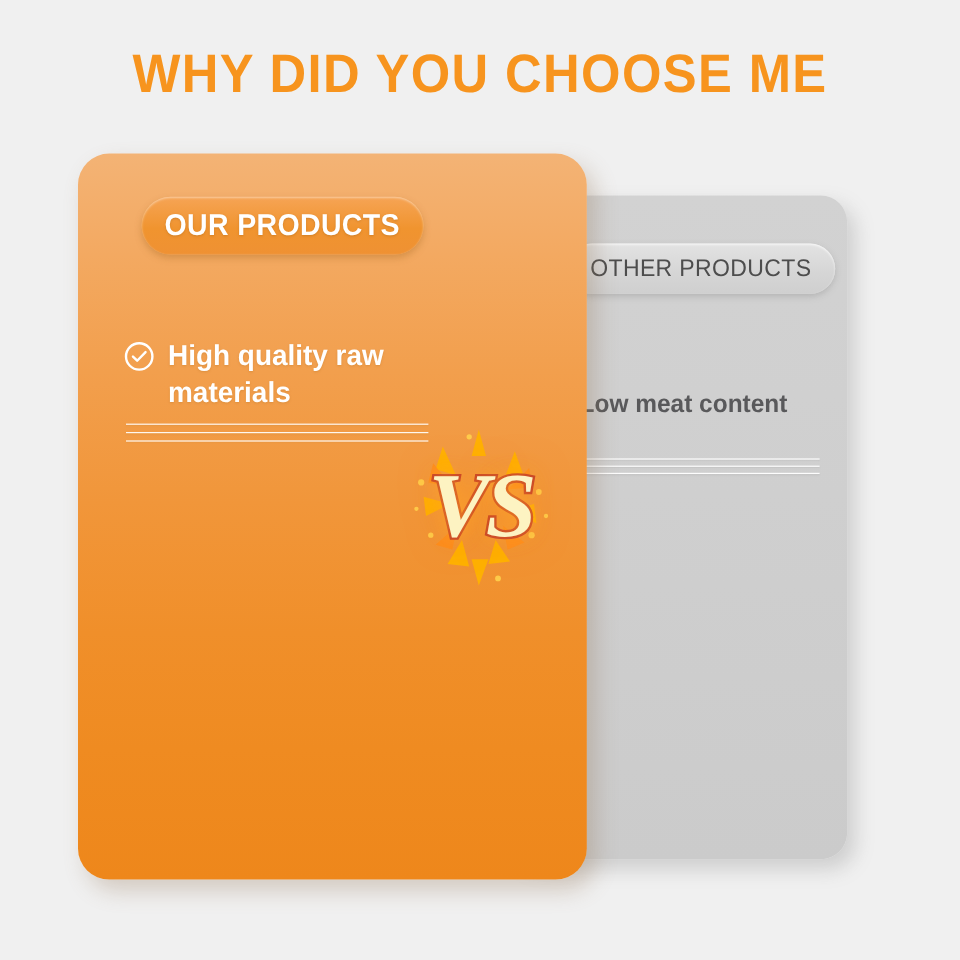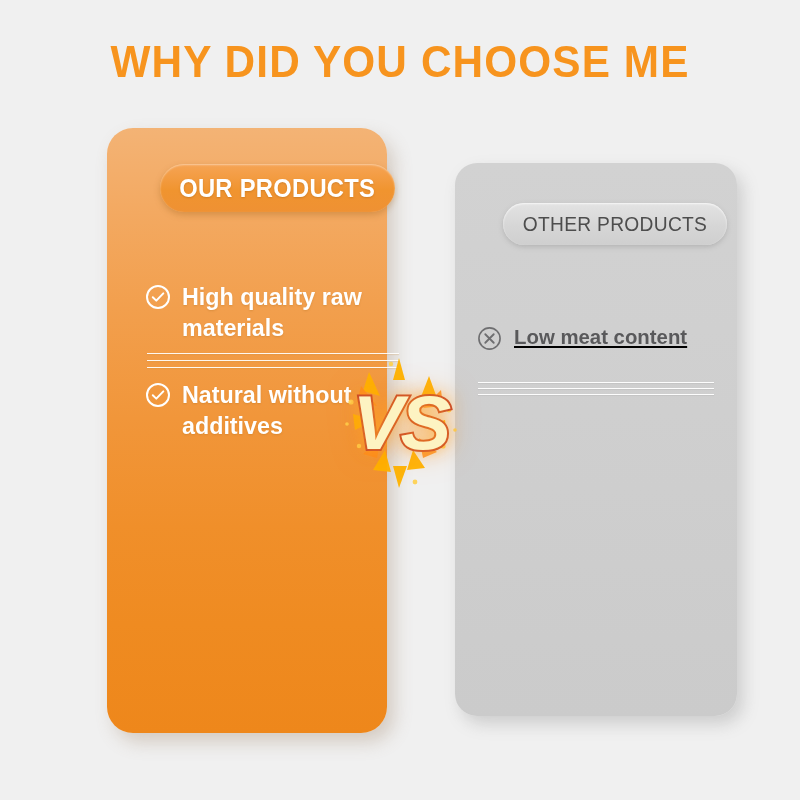--- a/index.html
+++ b/index.html
@@ -34,41 +34,39 @@
   
   .panel-other {
     position: absolute;
     left: 424px;
     top: 163px;
     width: 282px;
     height: 553px;
     border-radius: 22px;
     background: linear-gradient(180deg, #d2d2d2 0%, #cfcfcf 45%, #cbcbcb 100%);
     box-shadow: 6px 8px 16px rgba(120,120,120,0.28);
-    margin-left: 31px;
   }
 
   
   .panel-ours {
     position: absolute;
     left: 65px;
     top: 128px;
-    width: 280px;
+    width: 424px;
     height: 605px;
     border-radius: 26px;
     background: linear-gradient(180deg,
         #f3b375 0%,
         #f3a961 14%,
         #f29f4d 30%,
         #f1963a 48%,
         #f08f2a 66%,
         #ef8b21 82%,
         #ee871b 100%);
     box-shadow: 7px 9px 18px rgba(150,120,90,0.30);
-    margin-left: 42px;
   }
 
   
   .badge-ours {
     position: absolute;
     left: 53px;
     top: 36px;
     width: 235px;
     height: 48px;
     border-radius: 24px;
@@ -127,21 +125,21 @@
     top: 152px;
     width: 248px;
   }
 
   .row {
     display: flex;
     align-items: flex-start;
     position: relative;
   }
   .row-ours { min-height: 56px; padding: 6px 0 4px 0; }
-  .row-other { min-height: 44px; padding: 9px 0 9px 0; text-decoration: underline; }
+  .row-other { min-height: 44px; padding: 9px 0 9px 0; }
 
   .icon {
     flex: 0 0 auto;
     margin-top: 2px;
   }
   .icon-ours { width: 26px; height: 26px; margin-right: 11px; }
   .icon-other { width: 25px; height: 25px; margin-right: 12px; }
 
   .row-label-ours {
     color: #ffffff;
@@ -193,21 +191,21 @@
     left: 0;
     top: 0;
     width: 135px;
     height: 145px;
     display: flex;
     align-items: center;
     justify-content: center;
     font-size: 76px;
     font-weight: bold;
     font-style: italic;
-    font-family: Liberation Sans, sans-serif;
+    font-family: Liberation Serif, serif;
     color: #fdf3c2;
     letter-spacing: -3px;
     -webkit-text-stroke: 4px #c0392b;
     paint-order: stroke fill;
     text-shadow: 0 0 16px rgba(255,170,40,0.85),
                  0 0 30px rgba(255,130,20,0.55);
     text-align: right;
   }
 </style>
 </head>
@@ -264,29 +262,20 @@
     </div>
 
     <div class="divider-ours"></div>
 
 
     <div class="divider-ours"></div>
 
 
     <div class="divider-ours"></div>
 
-    <div class="row row-ours">
-      <span class="icon icon-ours">
-        <svg viewBox="0 0 26 26" width="26" height="26">
-          <circle cx="13" cy="13" r="11" fill="none" stroke="#ffffff" stroke-width="2"></circle>
-          <path d="M7.8 13.2 L11.3 16.6 L18.3 9.4" fill="none" stroke="#ffffff" stroke-width="2" stroke-linecap="round" stroke-linejoin="round"></path>
-        </svg>
-      </span>
-      <span class="row-label-ours">Natural without additives</span>
-    </div>
 
   </div>
 </div>
 
 <div class="vs-wrap">
   <svg class="vs-burst" viewBox="0 0 135 145">
     <g fill="#ffb300" opacity="0.95">
       <path d="M36 22 L47 46 L30 41 Z"></path>
       <path d="M96 26 L86 52 L104 48 Z"></path>
       <path d="M20 64 L42 70 L22 80 Z"></path>

